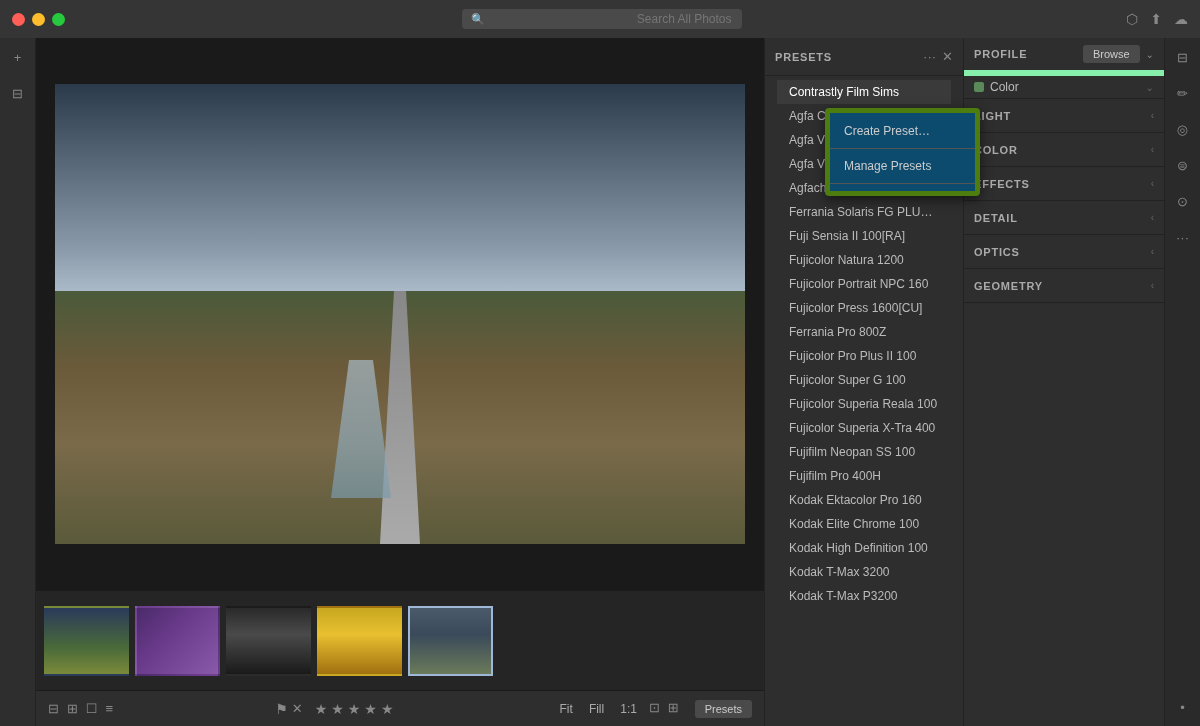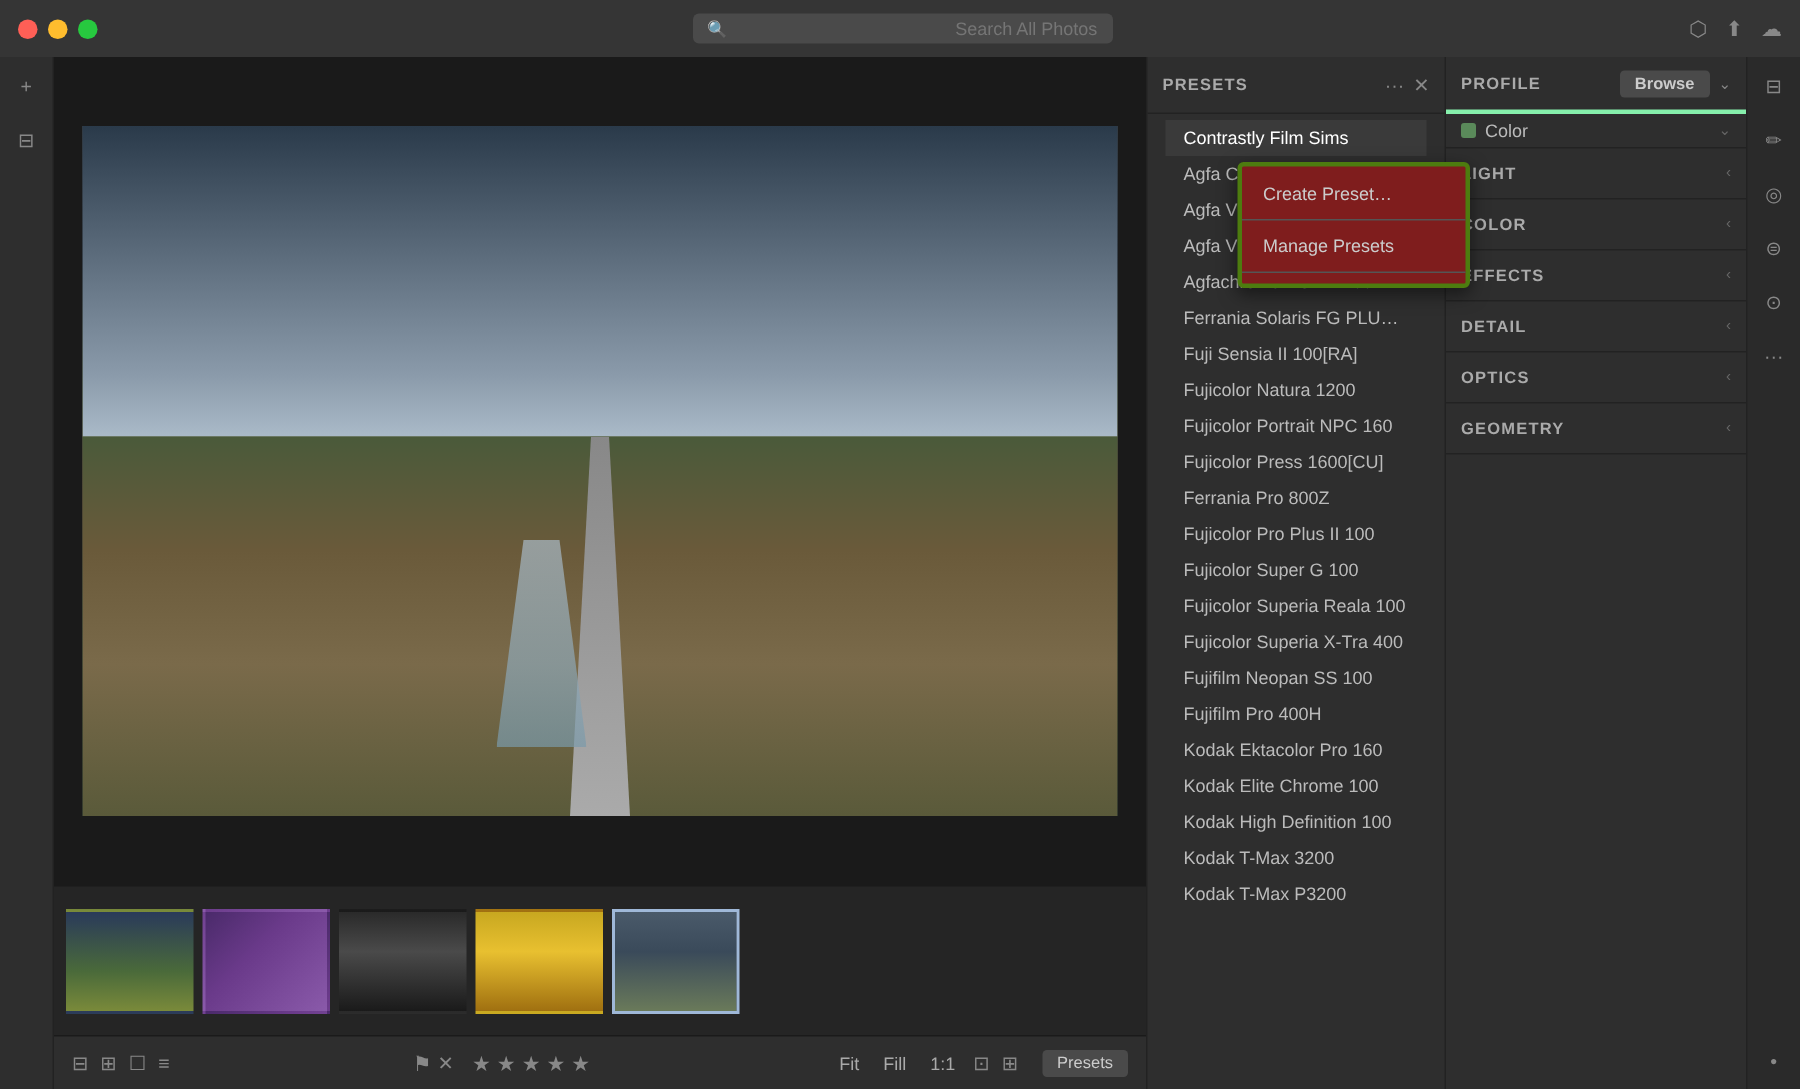--- a/index.html
+++ b/index.html
@@ -220,21 +220,21 @@
     .stars {
       display: flex;
       gap: 4px;
       flex: 1;
       justify-content: center;
     }
     .star { color: #888; font-size: 14px; cursor: pointer; }
     .view-controls {
       display: flex;
       gap: 8px;
-      align-items: center;
+      align-items: flex-start;
       color: #888;
       font-size: 12px;
     }
     .view-btn {
       color: #aaa;
       font-size: 12px;
       cursor: pointer;
       padding: 2px 4px;
     }
     .presets-btn {
@@ -299,22 +299,22 @@
       white-space: nowrap;
       overflow: hidden;
       text-overflow: ellipsis;
     }
     .preset-item.selected { color: #fff; background: #3a3a3a; }
     
     .presets-dropdown {
       position: absolute;
       top: 70px;
       left: 60px;
-      background: #7f1d1d;
-      border: 3px solid #4d7c0f;
+      background: #0c4a6e;
+      border: 5px solid #4d7c0f;
       border-radius: 4px;
       z-index: 100;
       min-width: 155px;
       box-shadow: 0 4px 12px rgba(0,0,0,0.5);
       padding: 4px 0;
     }
     .dropdown-item {
       padding: 7px 14px;
       font-size: 12px;
       color: #ccc;
@@ -334,39 +334,38 @@
       background: #2e2e2e;
       display: flex;
       flex-direction: column;
       flex-shrink: 0;
     }
     .right-header {
       height: 38px;
       display: flex;
       align-items: center;
       padding: 0 10px;
-      border-bottom: 3px solid #86efac;
+      border-bottom: 6px solid #86efac;
       gap: 6px;
     }
     .right-title {
       font-size: 11px;
       font-weight: 600;
       color: #aaa;
       letter-spacing: 0.8px;
       text-transform: uppercase;
       flex: 1;
     }
     .browse-btn {
       background: #4a4a4a;
       color: #ccc;
       font-size: 11px;
       padding: 3px 10px;
       border-radius: 3px;
       cursor: pointer;
-      font-weight: bold;
     }
     .chevron-down {
       color: #888;
       font-size: 10px;
       cursor: pointer;
     }
     .right-section {
       border-bottom: 1px solid #222;
     }
     .right-section-header {

